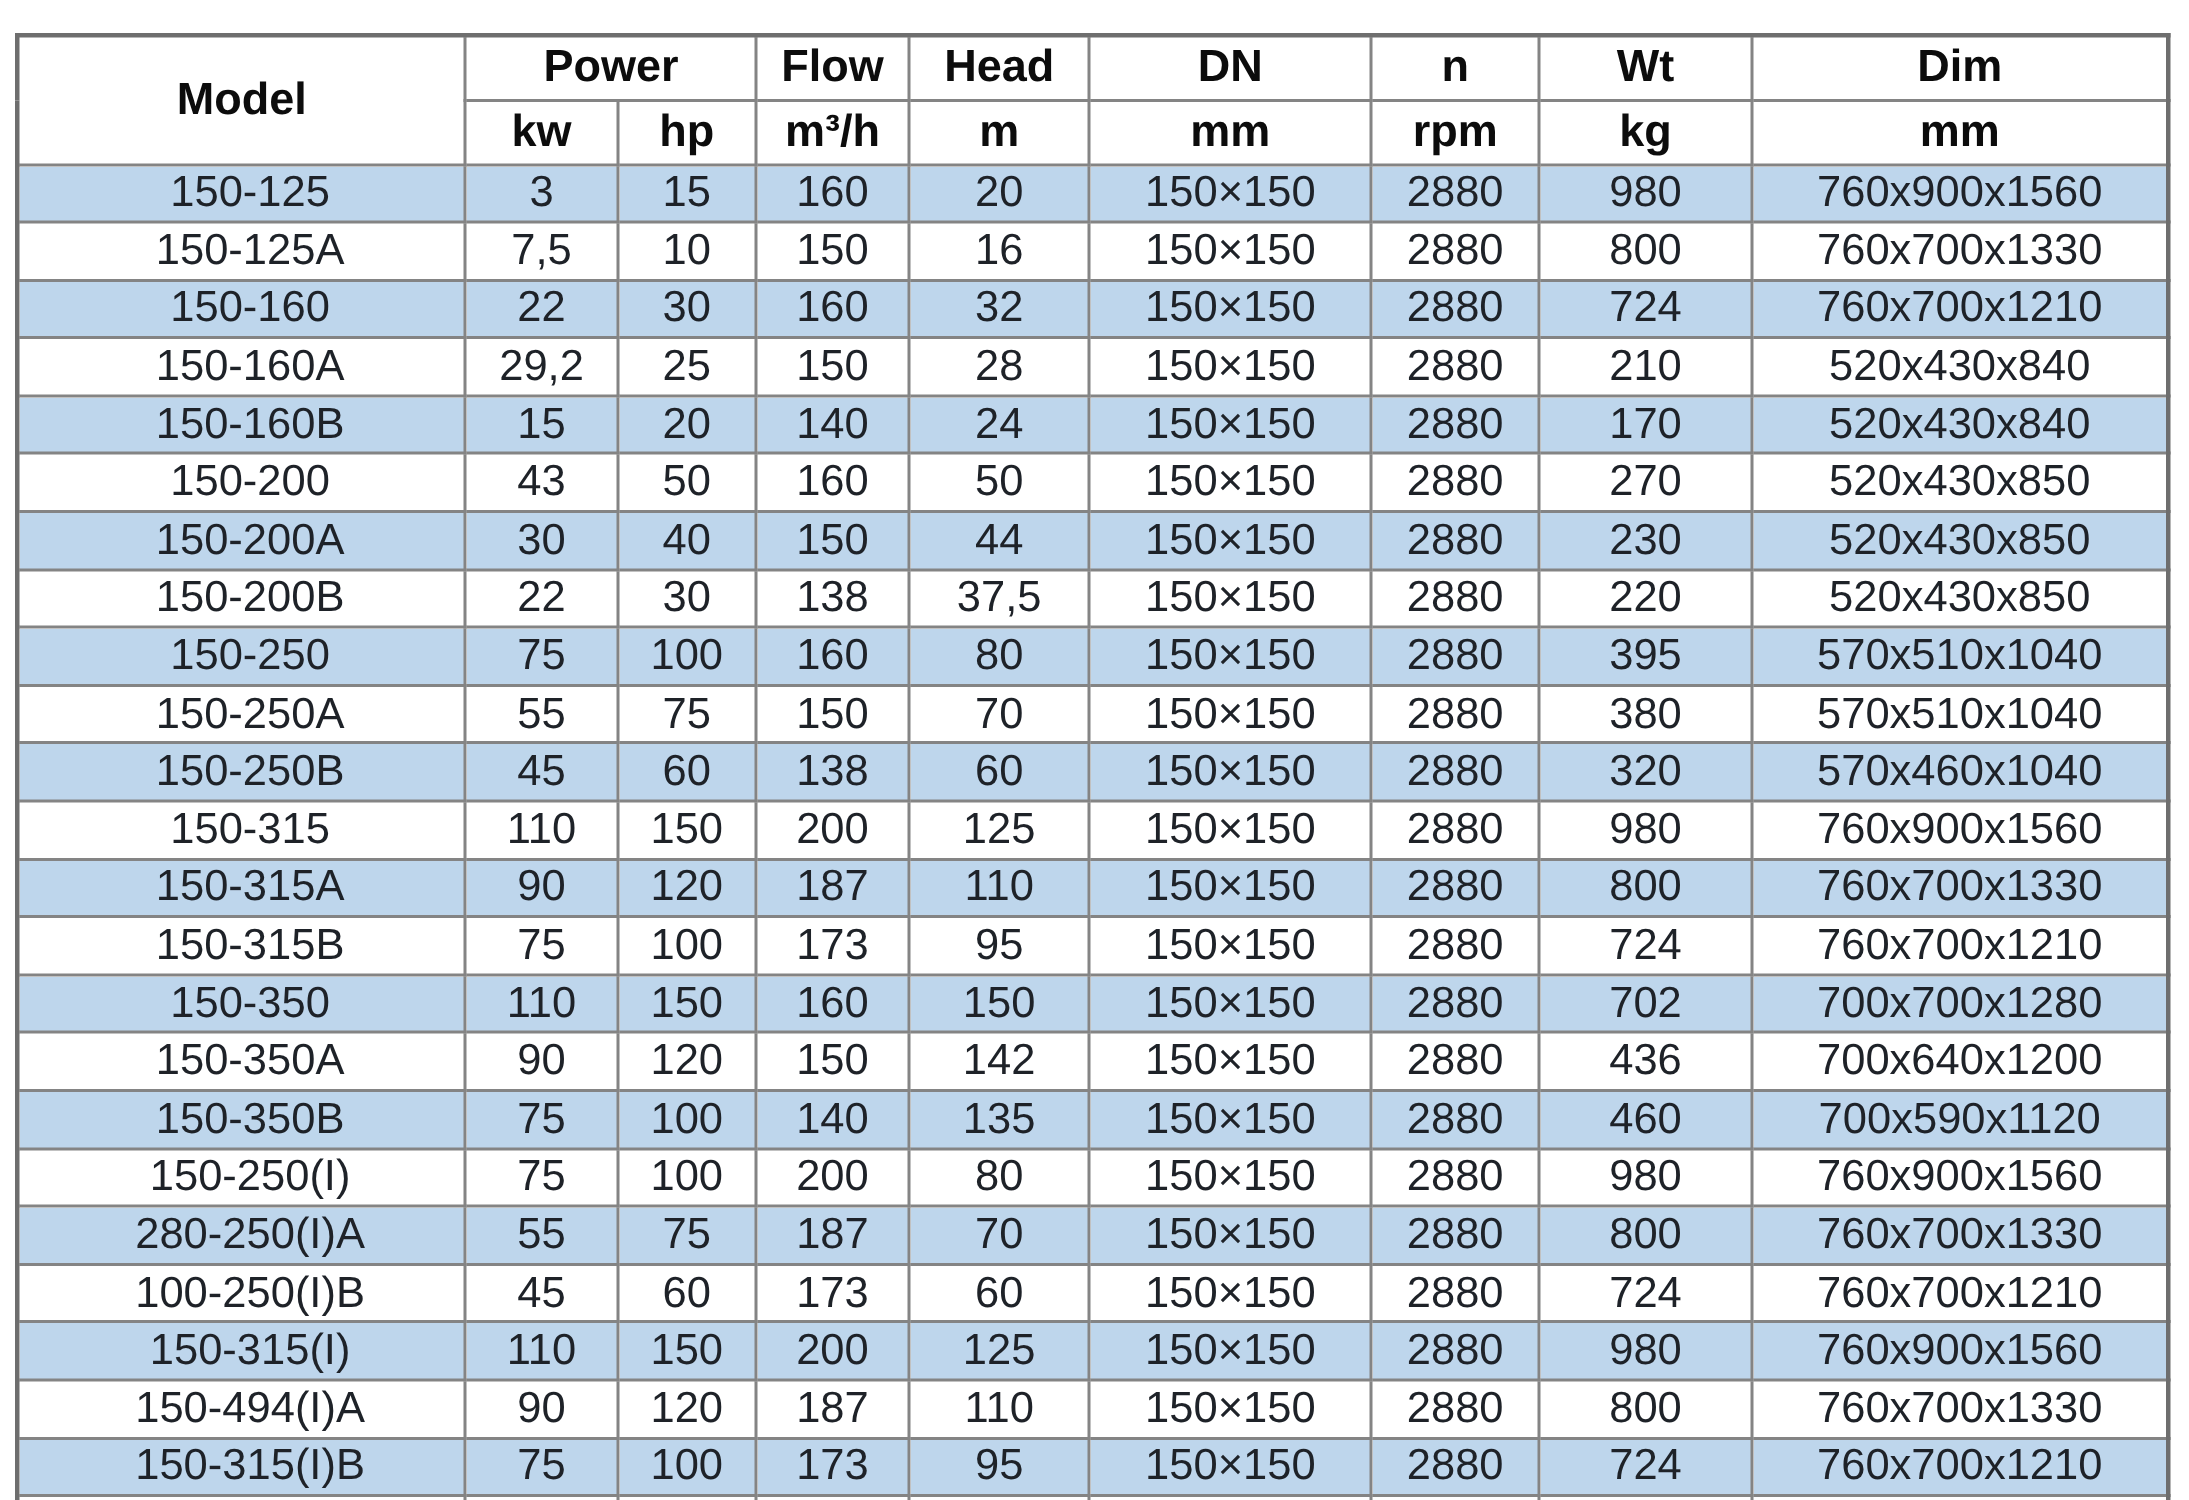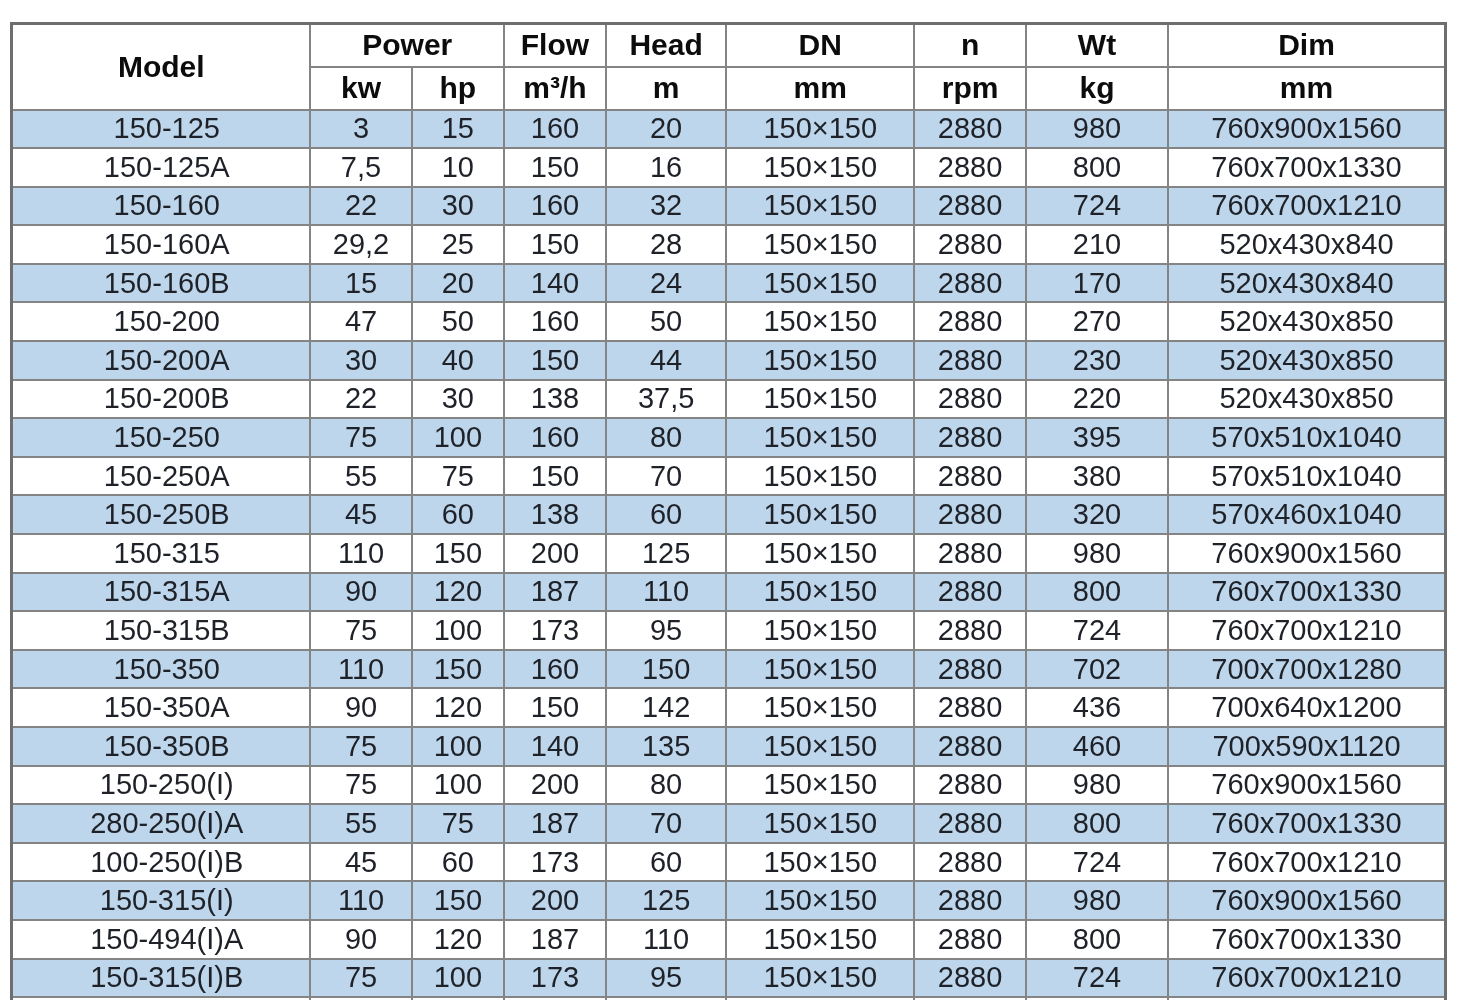--- a/index.html
+++ b/index.html
@@ -151,21 +151,21 @@
           <td>20</td>
           <td>140</td>
           <td>24</td>
           <td>150×150</td>
           <td>2880</td>
           <td>170</td>
           <td>520x430x840</td>
         </tr>
         <tr>
           <td class="model">150-200</td>
-          <td>47</td>
+          <td>43</td>
           <td>50</td>
           <td>160</td>
           <td>50</td>
           <td>150×150</td>
           <td>2880</td>
           <td>270</td>
           <td>520x430x850</td>
         </tr>
         <tr class="alt">
           <td class="model">150-200A</td>

